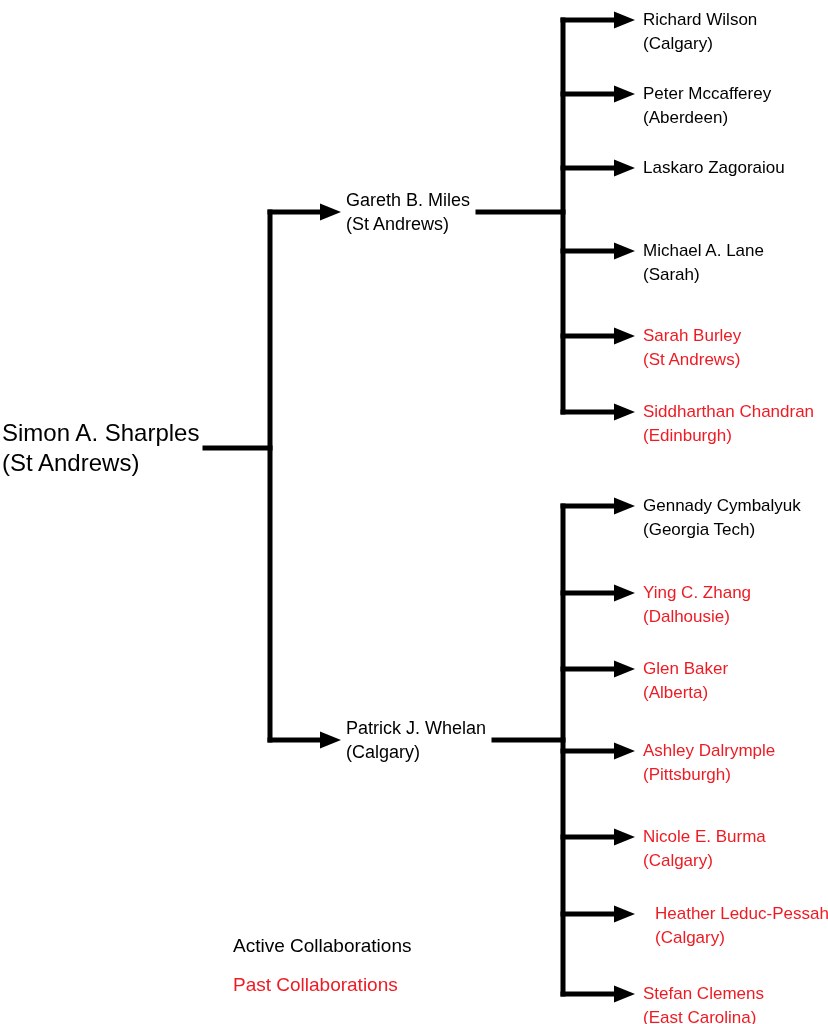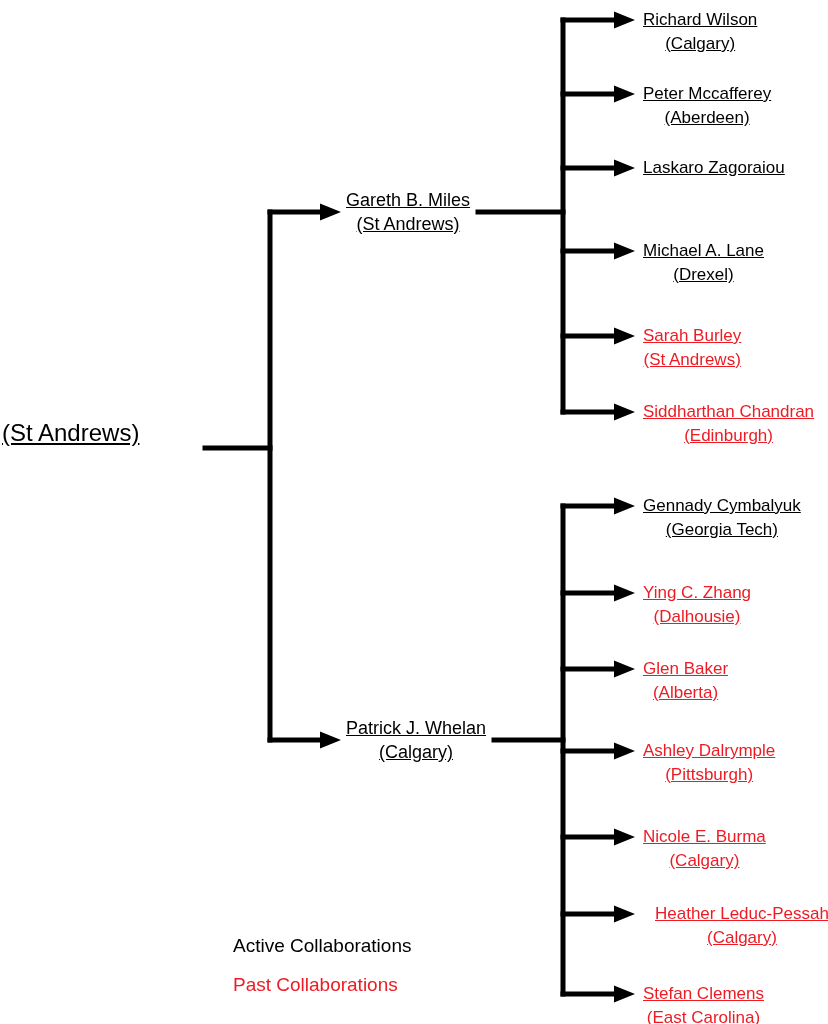--- a/index.html
+++ b/index.html
@@ -15,24 +15,22 @@
   }
 
   svg.connectors {
     position: absolute;
     left: 0; top: 0;
   }
 
   .node-label {
     position: absolute;
     display: inline-block;
-    text-align: center;
     white-space: nowrap;
     color: var(--active, #000);
-    text-decoration: underline;
   }
   .node-label.past { color: var(--past, #ed1c24); }
 
   .root-label   { font-size: 24px; line-height: 30px; }
   .branch-label { font-size: 18px; line-height: 24px; }
   .leaf-label   { font-size: 17px; line-height: 24px; }
 
   .legend-item {
     position: absolute;
     font-size: 19px;
@@ -79,20 +77,21 @@
       <polygon points="635,751 614,742.5 614,759.5" fill="#000000"></polygon>
       <line x1="563" y1="837" x2="616" y2="837" stroke="#000000" stroke-width="5" stroke-linecap="square"></line>
       <polygon points="635,837 614,828.5 614,845.5" fill="#000000"></polygon>
       <line x1="563" y1="914" x2="616" y2="914" stroke="#000000" stroke-width="5" stroke-linecap="square"></line>
       <polygon points="635,914 614,905.5 614,922.5" fill="#000000"></polygon>
       <line x1="563" y1="994" x2="616" y2="994" stroke="#000000" stroke-width="5" stroke-linecap="square"></line>
       <polygon points="635,994 614,985.5 614,1002.5" fill="#000000"></polygon>
     </svg>
   <div id="nodes">
       <div class="node-label root-label active" style="left: 2px; top: 418px;">
+        <div>Simon A. Sharples</div>
         <div>(St Andrews)</div>
       </div>
       <div class="node-label branch-label active" style="left: 346px; top: 188px;">
         <div>Gareth B. Miles</div>
         <div>(St Andrews)</div>
       </div>
       <div class="node-label branch-label active" style="left: 346px; top: 716px;">
         <div>Patrick J. Whelan</div>
         <div>(Calgary)</div>
       </div>
@@ -102,21 +101,21 @@
       </div>
       <div class="node-label leaf-label active" style="left: 643px; top: 82px;">
         <div>Peter Mccafferey</div>
         <div>(Aberdeen)</div>
       </div>
       <div class="node-label leaf-label active" style="left: 643px; top: 156px;">
         <div>Laskaro Zagoraiou</div>
       </div>
       <div class="node-label leaf-label active" style="left: 643px; top: 239px;">
         <div>Michael A. Lane</div>
-        <div>(Drexel)</div>
+        <div>(Sarah)</div>
       </div>
       <div class="node-label leaf-label past" style="left: 643px; top: 324px;">
         <div>Sarah Burley</div>
         <div>(St Andrews)</div>
       </div>
       <div class="node-label leaf-label past" style="left: 643px; top: 400px;">
         <div>Siddharthan Chandran</div>
         <div>(Edinburgh)</div>
       </div>
       <div class="node-label leaf-label active" style="left: 643px; top: 494px;">

